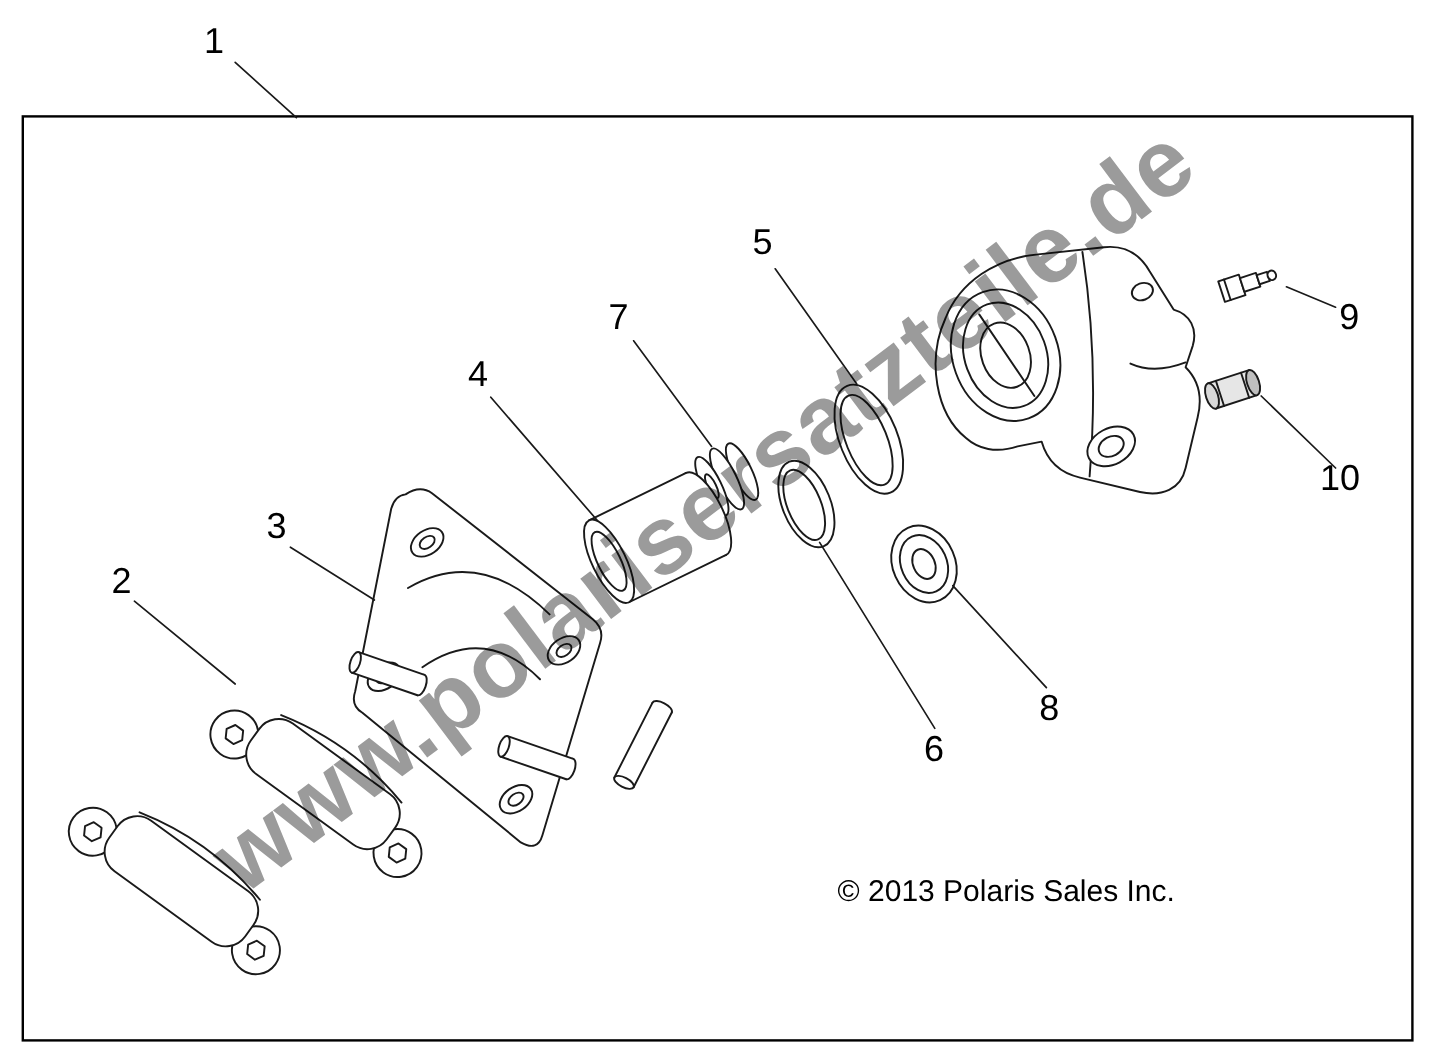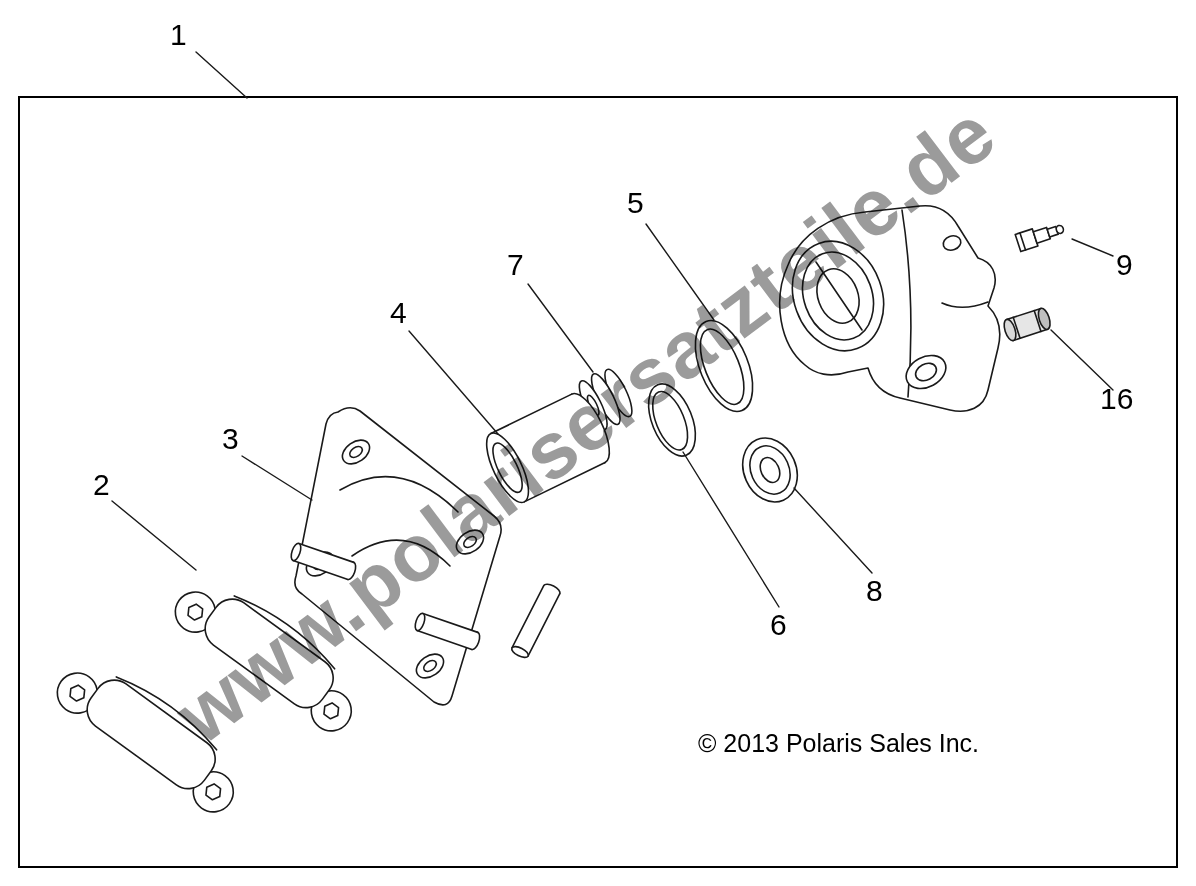--- a/index.html
+++ b/index.html
@@ -161,15 +161,15 @@
 
 <div class="callout" style="left:170px;top:20px">1</div>
 <div class="callout" style="left:93px;top:470px">2</div>
 <div class="callout" style="left:222px;top:424px">3</div>
 <div class="callout" style="left:390px;top:298px">4</div>
 <div class="callout" style="left:627px;top:188px">5</div>
 <div class="callout" style="left:770px;top:610px">6</div>
 <div class="callout" style="left:507px;top:250px">7</div>
 <div class="callout" style="left:866px;top:576px">8</div>
 <div class="callout" style="left:1116px;top:250px">9</div>
-<div class="callout" style="left:1100px;top:384px">16</div>
+<div class="callout" style="left:1100px;top:384px">10</div>
 
 <div class="copyright" style="left:698px;top:729px">© 2013 Polaris Sales Inc.</div>
 
 </body></html>

